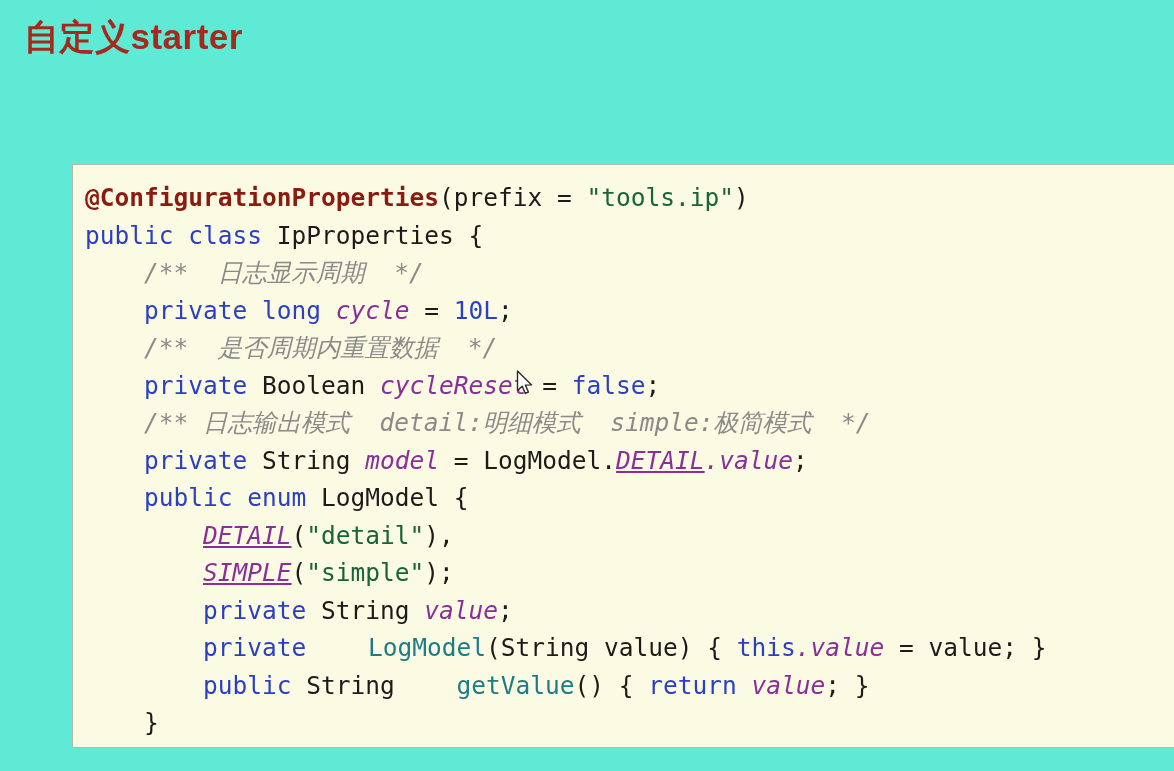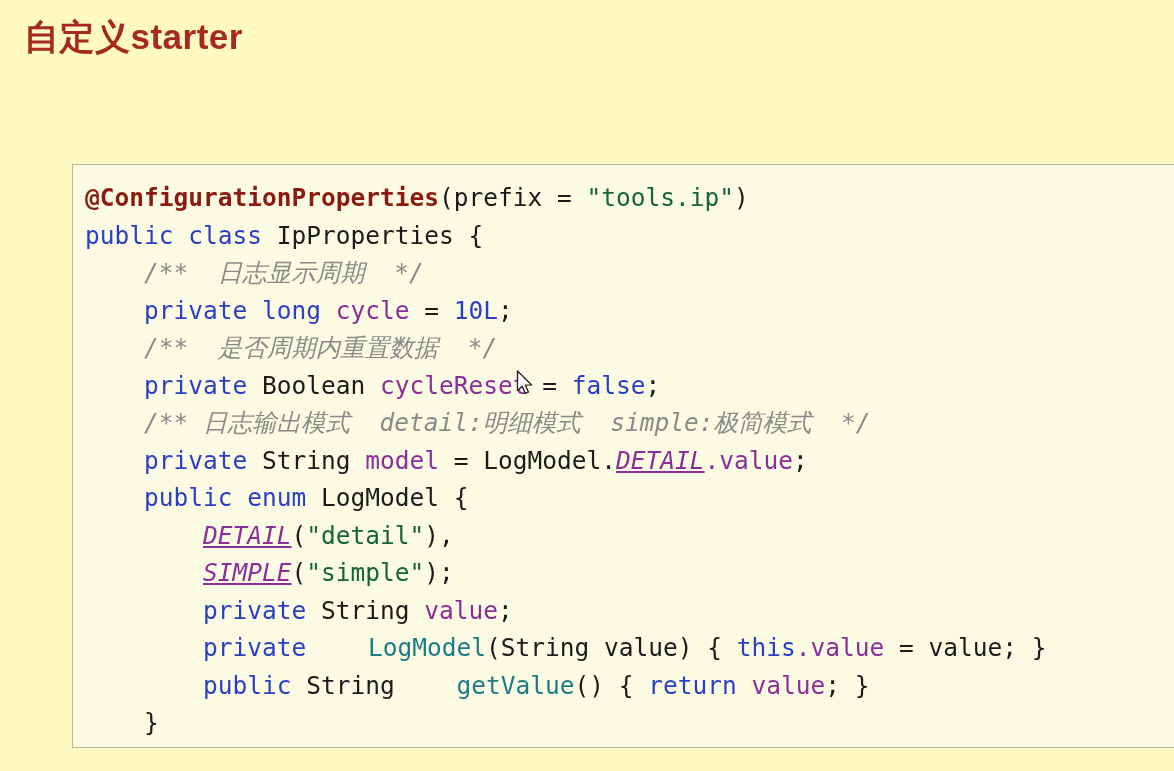--- a/index.html
+++ b/index.html
@@ -12,21 +12,21 @@
     height: 771px;
     overflow: hidden;
     font-family: "Liberation Sans", sans-serif;
     position: relative;
   }
 
   .slide {
     position: relative;
     width: 1174px;
     height: 771px;
-    background: #fef9c3;
+    background: #5eead4;
   }
 
   .page-title {
     position: absolute;
     left: 24px;
     top: 14px;
     font-family: "Liberation Sans", sans-serif;
     font-size: 35px;
     font-weight: bold;
     color: #a52a1e;
@@ -77,21 +77,21 @@
     white-space: pre;
     color: #1b1b1b;
     padding: 14px 0 0 12px;
     -webkit-font-smoothing: none;
   }
 
   .code .ann   { color: #8b1a10; font-weight: bold; }
   .code .kw    { color: #2b3fc4; }
   .code .str   { color: #186337; }
   .code .cmt   { color: #8a8a8a; font-style: italic; }
-  .code .fld   { color: #8a2f99; }
+  .code .fld   { color: #8a2f99; font-style: italic; }
   .code .num   { color: #2b3fc4; }
   .code .mth   { color: #1d7b86; margin-left: 47px; }
   .code .enm   { color: #8a2f99; font-style: italic; text-decoration: underline; }
   .code .pln   { color: #1b1b1b; }
 
   .cursor {
     position: absolute;
     left: 516px;
     top: 370px;
     width: 18px;

